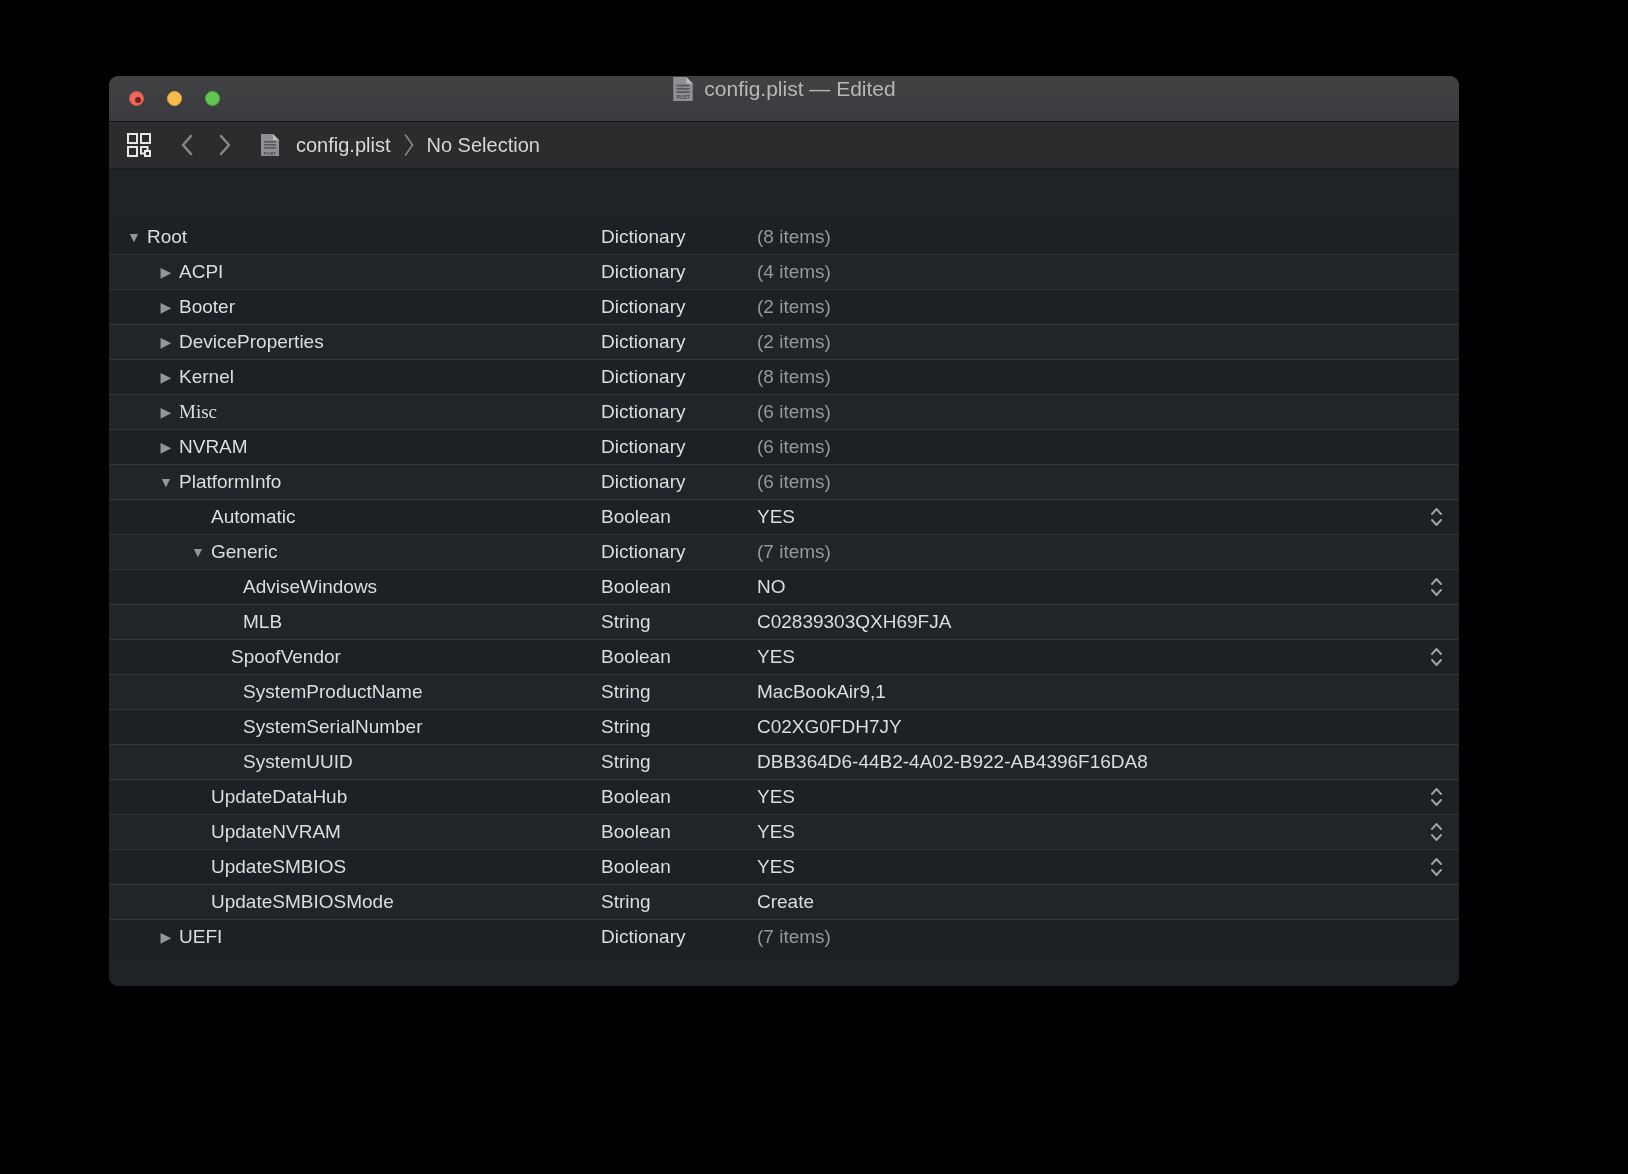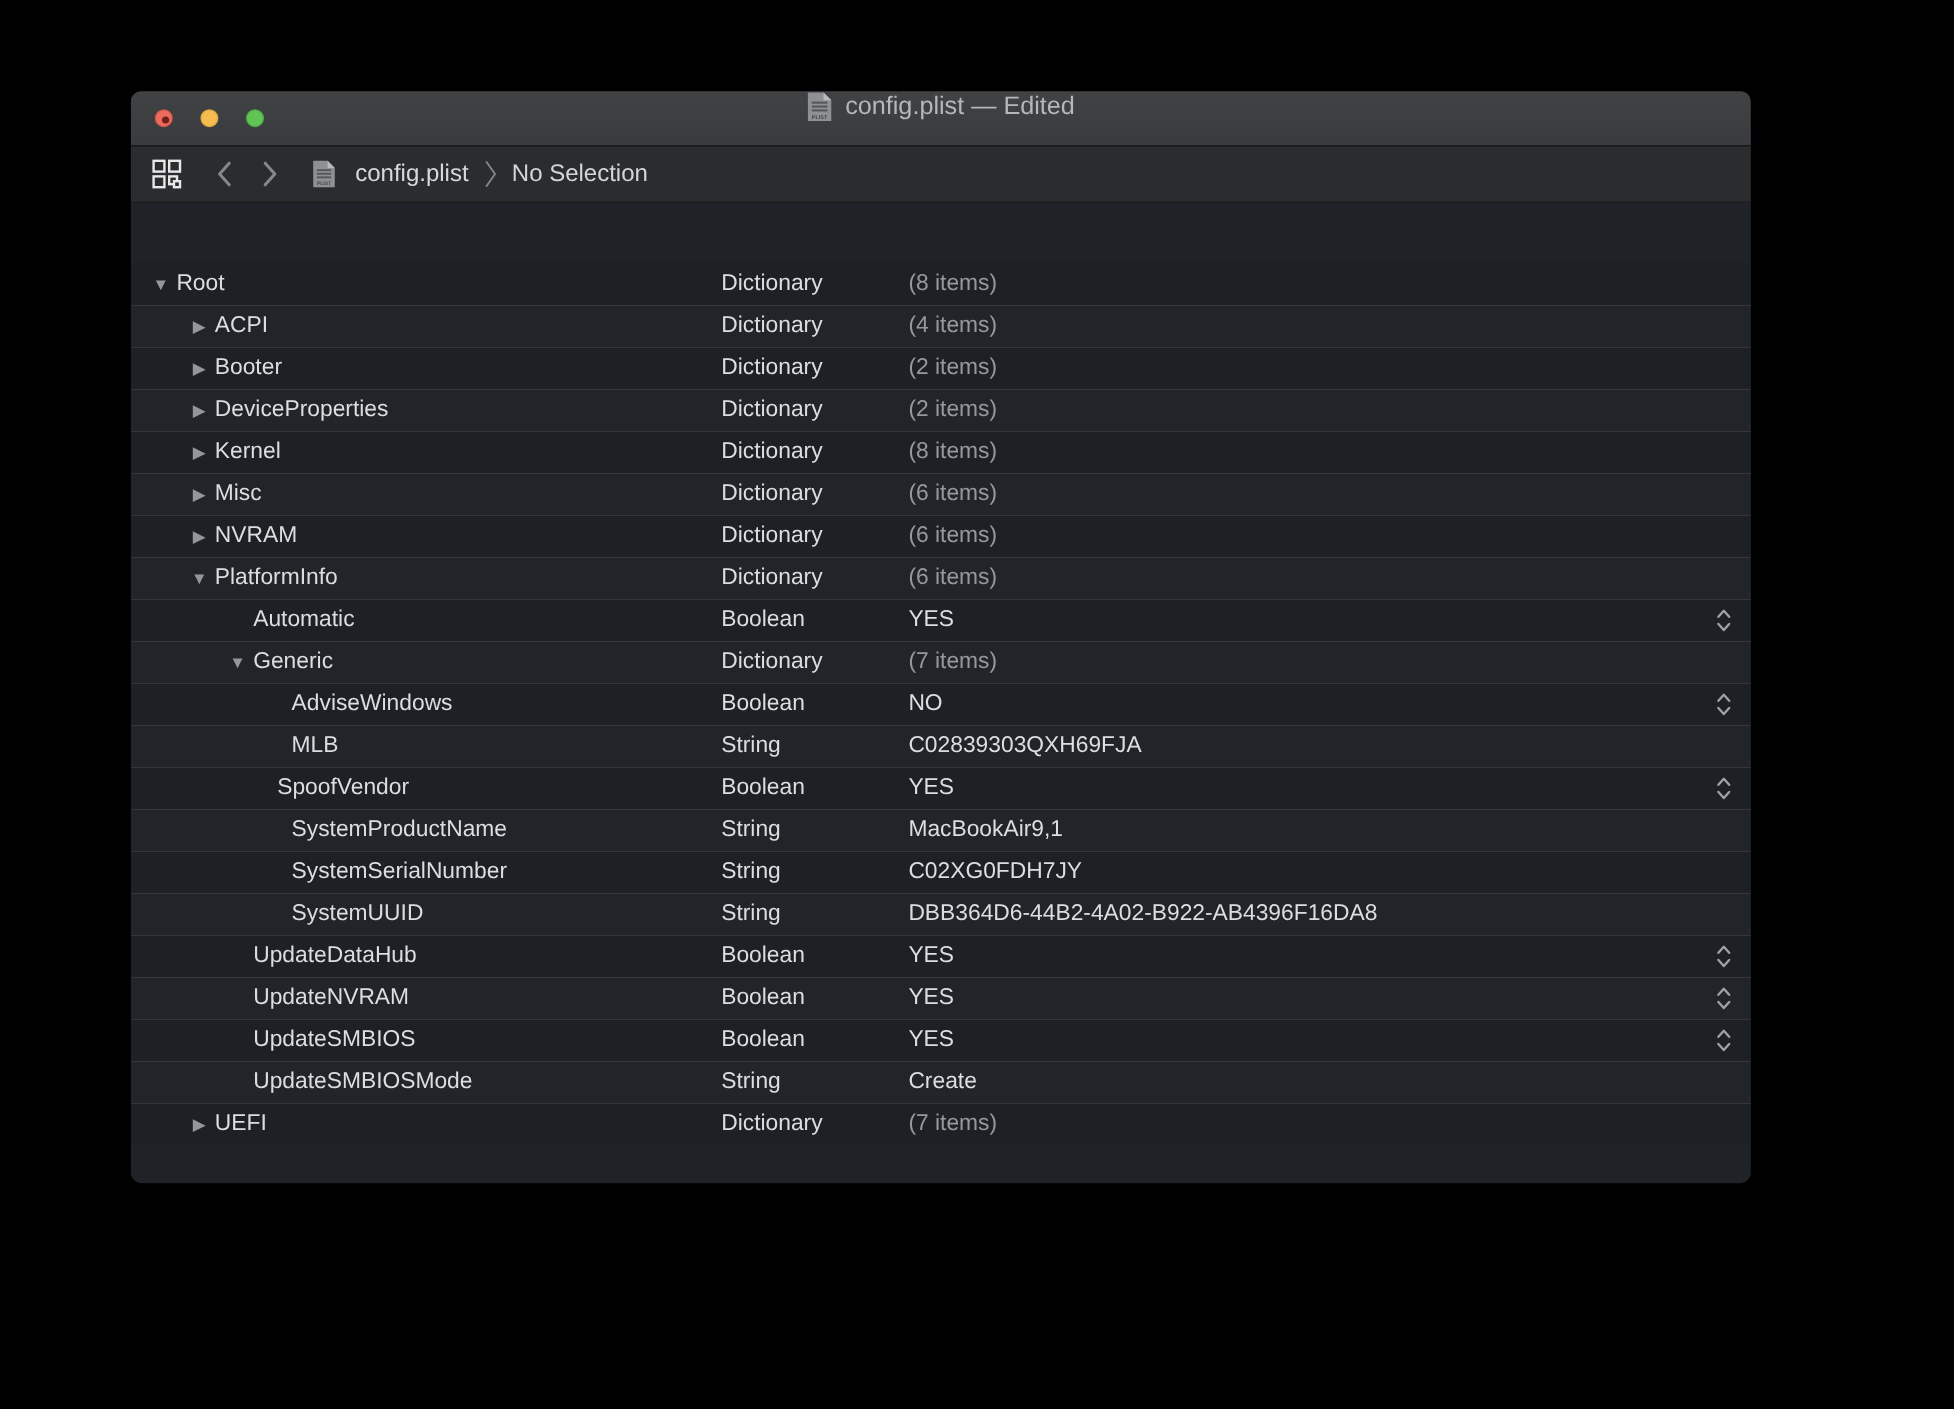--- a/index.html
+++ b/index.html
@@ -171,21 +171,21 @@
         <span class="v muted">(2 items)</span>
       </div>
       <div class="row">
         <span class="tri" style="left: 48px;">▶</span>
         <span class="k" style="left: 70px;">Kernel</span>
         <span class="t">Dictionary</span>
         <span class="v muted">(8 items)</span>
       </div>
       <div class="row">
         <span class="tri" style="left: 48px;">▶</span>
-        <span class="k" style="left: 70px;">Misc</span>
+        <span class="k" style="left: 70px; font-family: Liberation Serif, serif;">Misc</span>
         <span class="t">Dictionary</span>
         <span class="v muted">(6 items)</span>
       </div>
       <div class="row">
         <span class="tri" style="left: 48px;">▶</span>
         <span class="k" style="left: 70px;">NVRAM</span>
         <span class="t">Dictionary</span>
         <span class="v muted">(6 items)</span>
       </div>
       <div class="row">

